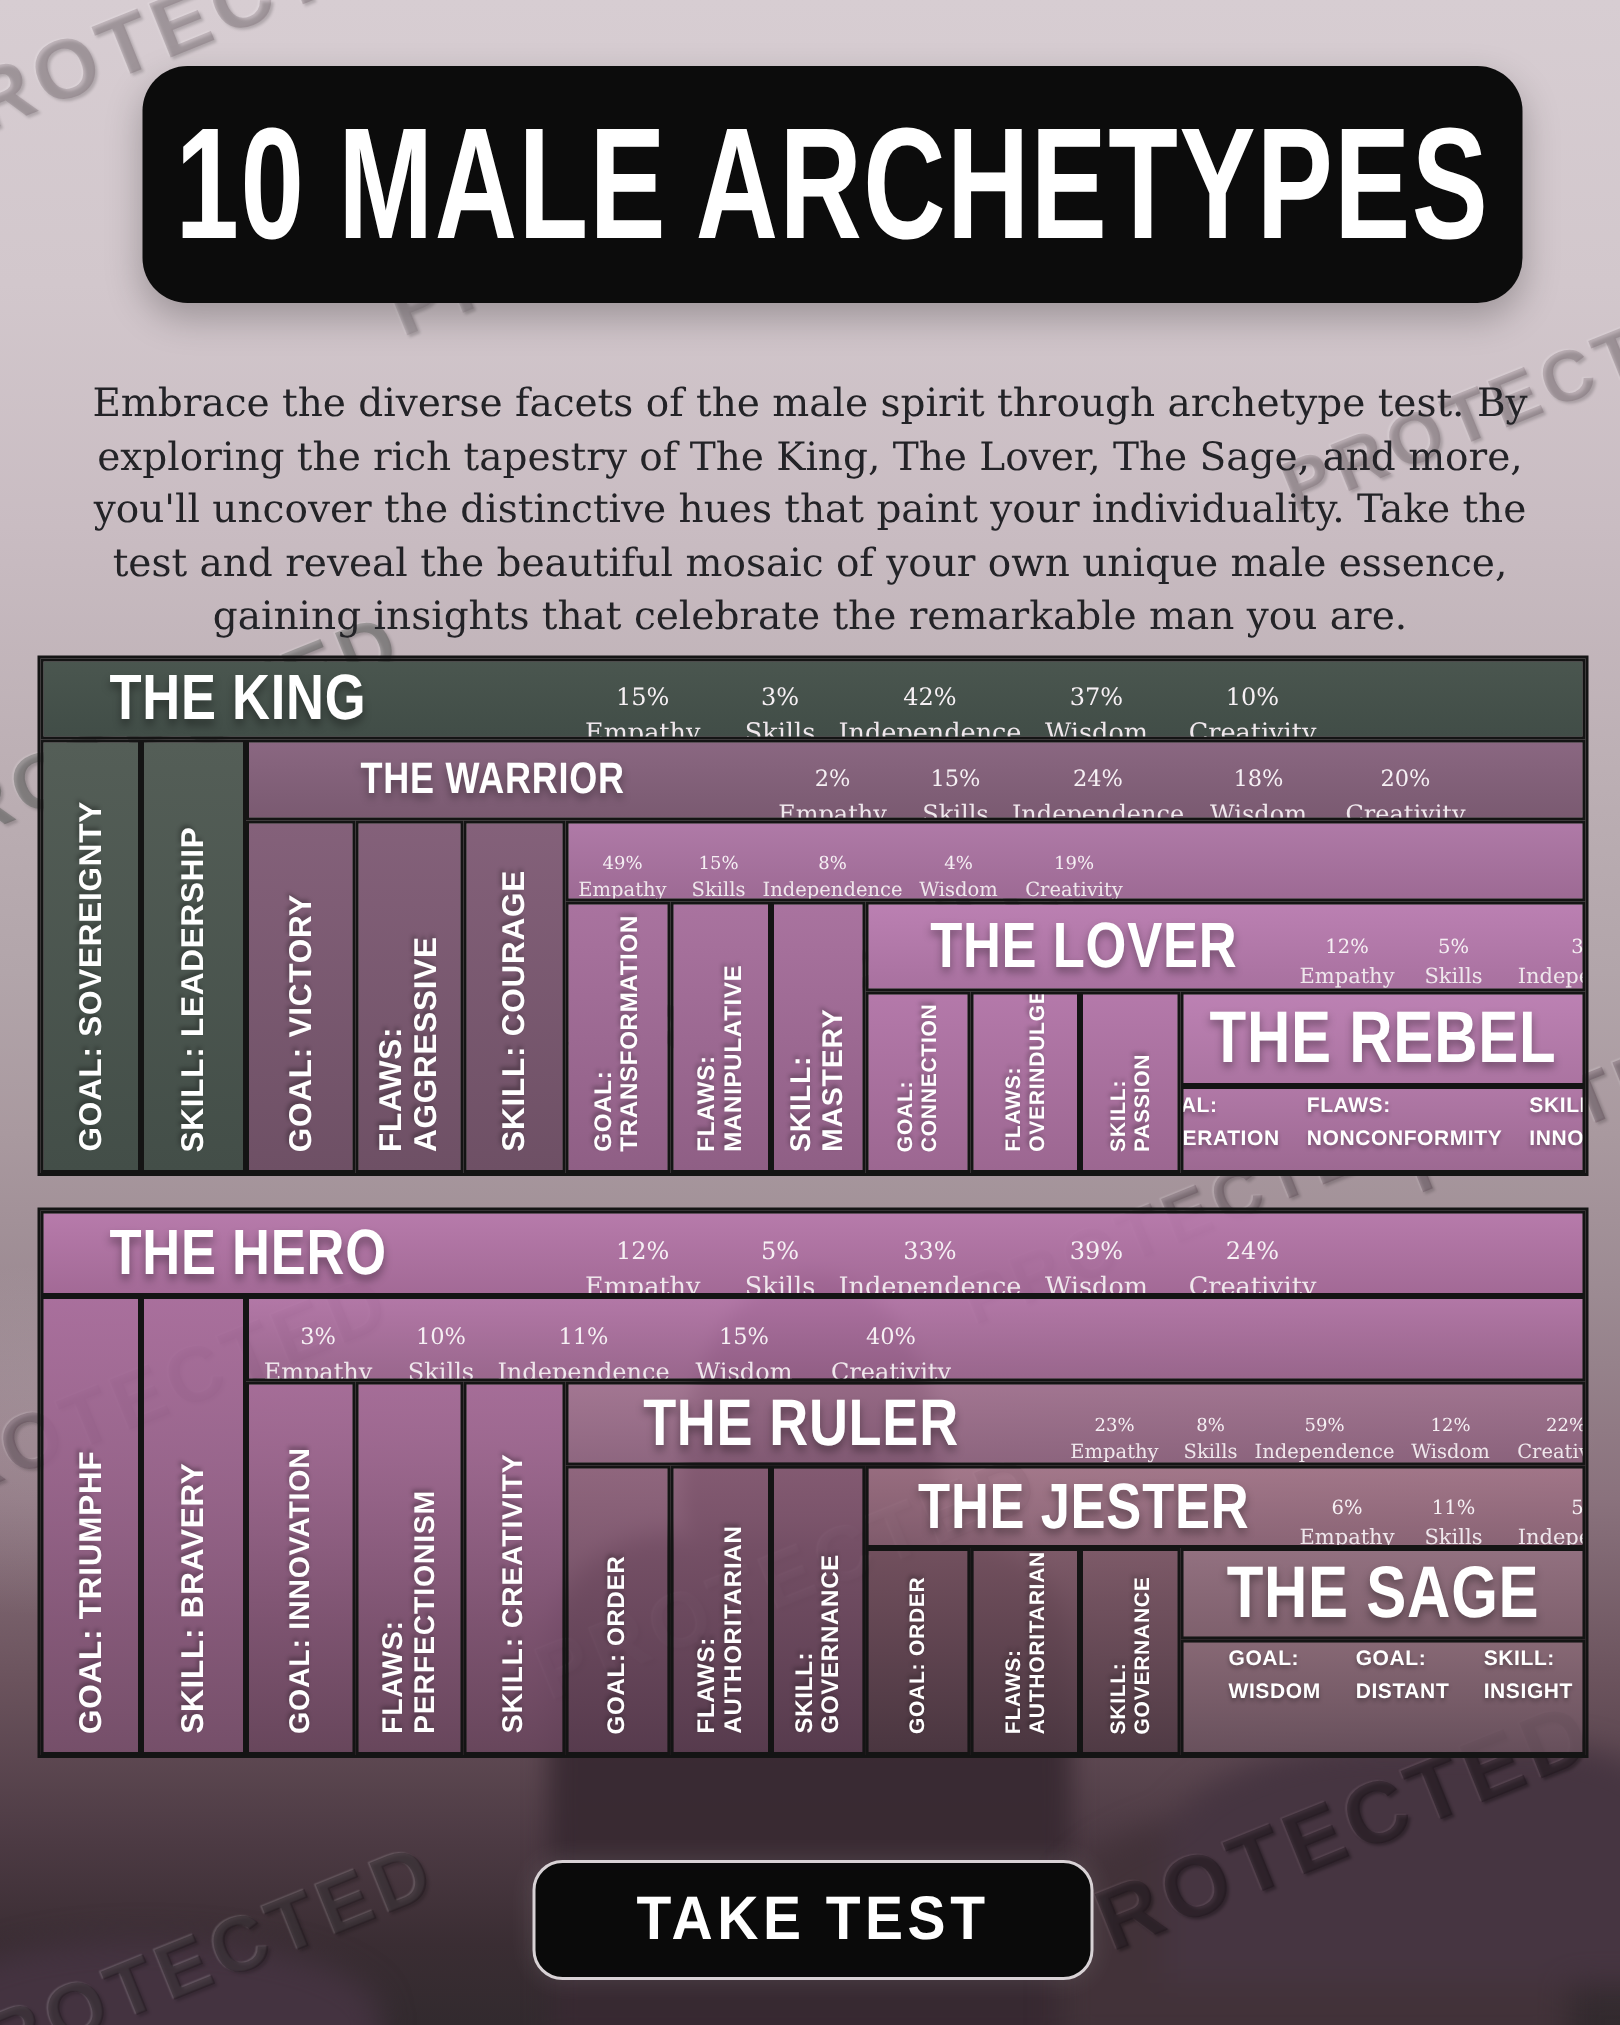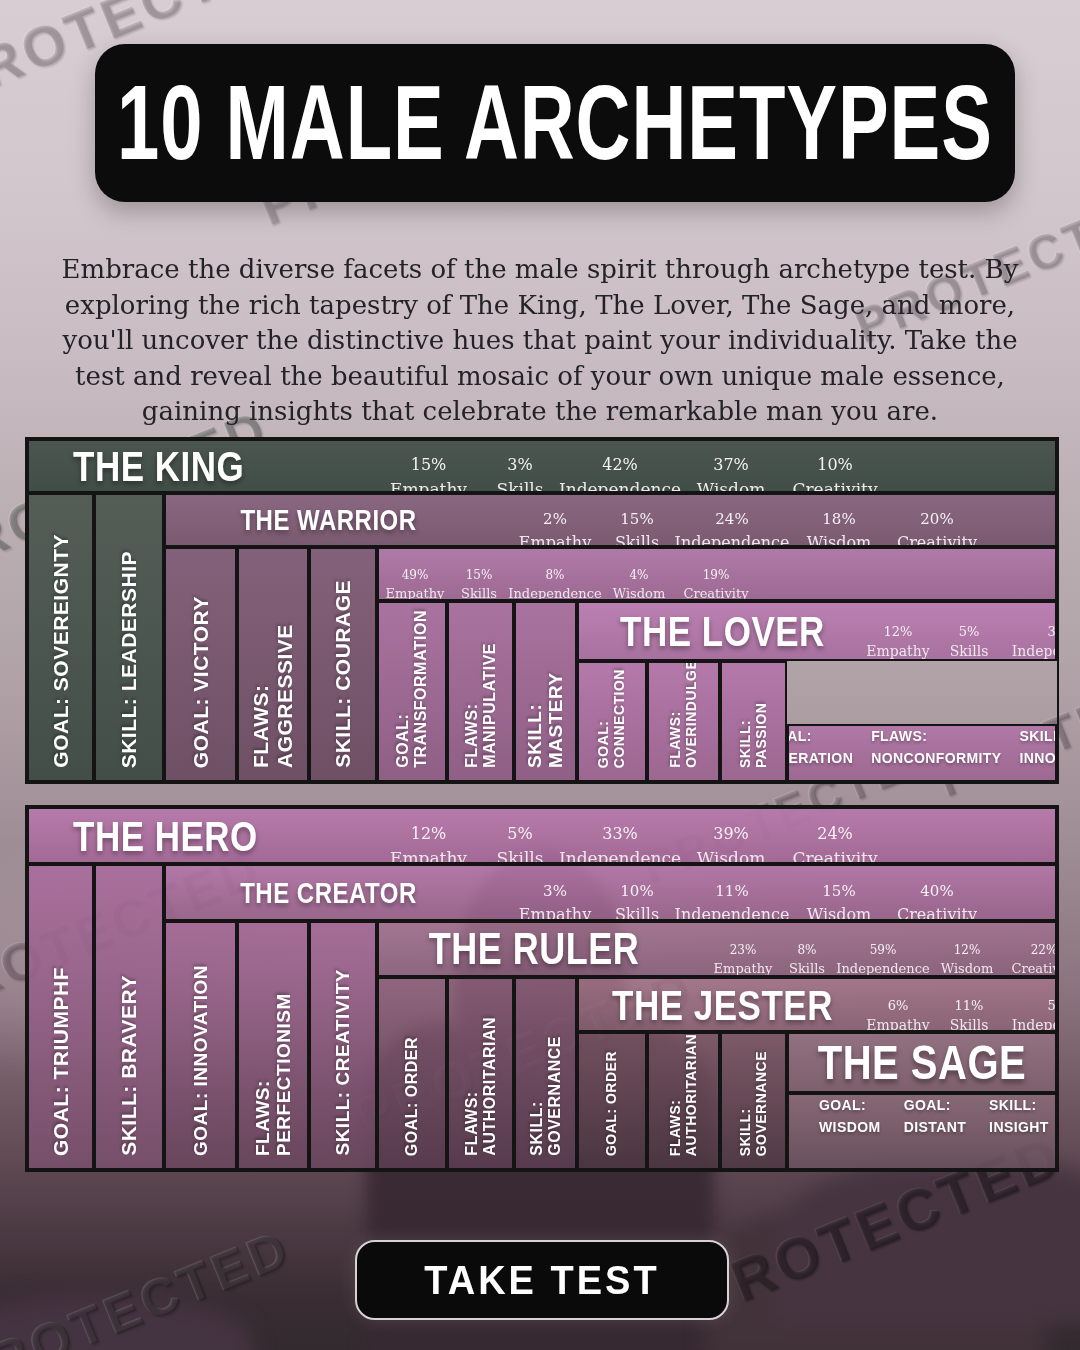--- a/index.html
+++ b/index.html
@@ -281,20 +281,23 @@
 CONNECTION</div>
       </div>
     <div class="cell vcell c-lov-v" style="left:620px;top:222px;width:73px;height:121px;">
         <div class="vtext vt-s">FLAWS:
 OVERINDULGENT</div>
       </div>
     <div class="cell vcell c-lov-v" style="left:693px;top:222px;width:67px;height:121px;">
         <div class="vtext vt-s">SKILL: PASSION</div>
       </div>
 
+    <div class="cell bigcell c-reb-t" style="left:760px;top:222px;width:270px;height:63px;">
+      <span class="bname">THE REBEL</span>
+    </div>
     <div class="cell detail c-reb-d" style="left:760px;top:285px;width:270px;height:58px;">
       <div>GOAL: LIBERATION</div>
       <div>FLAWS: NONCONFORMITY</div>
       <div>SKILL: INNOVATION</div>
     </div>
   </div>
 
   <div class="tbl" style="top:805px; height:363px;">
 
     <div class="cell ahead r1 c-hero-h" style="left:0;top:0;width:1030px;height:57px;">
@@ -324,21 +327,20 @@
     </div>
 
     <div class="cell vcell c-hero-v" style="left:0;top:57px;width:67px;height:306px;">
         <div class="vtext vt-xl">GOAL: TRIUMPHF</div>
       </div>
     <div class="cell vcell c-hero-v" style="left:67px;top:57px;width:70px;height:306px;">
         <div class="vtext vt-xl">SKILL: BRAVERY</div>
       </div>
 
     <div class="cell ahead r2 c-cre-h" style="left:137px;top:57px;width:893px;height:57px;">
-      <div class="aname"><span class="sqz">THE CREATOR</span></div>
       <div class="stats s-md">
         <div class="stat">
             <div class="sv">3%</div>
             <div class="sl">Empathy</div>
           </div>
         <div class="stat">
             <div class="sv">10%</div>
             <div class="sl">Skills</div>
           </div>
         <div class="stat">

